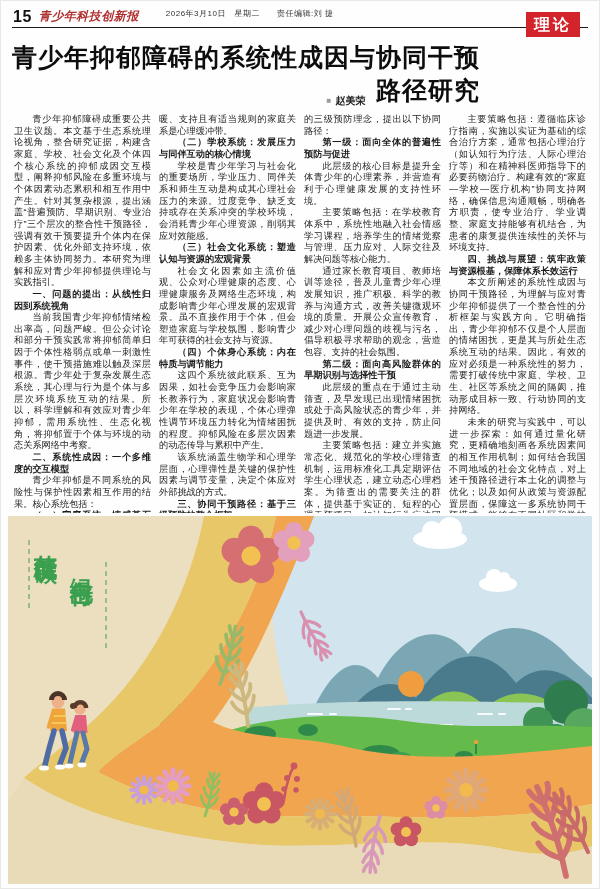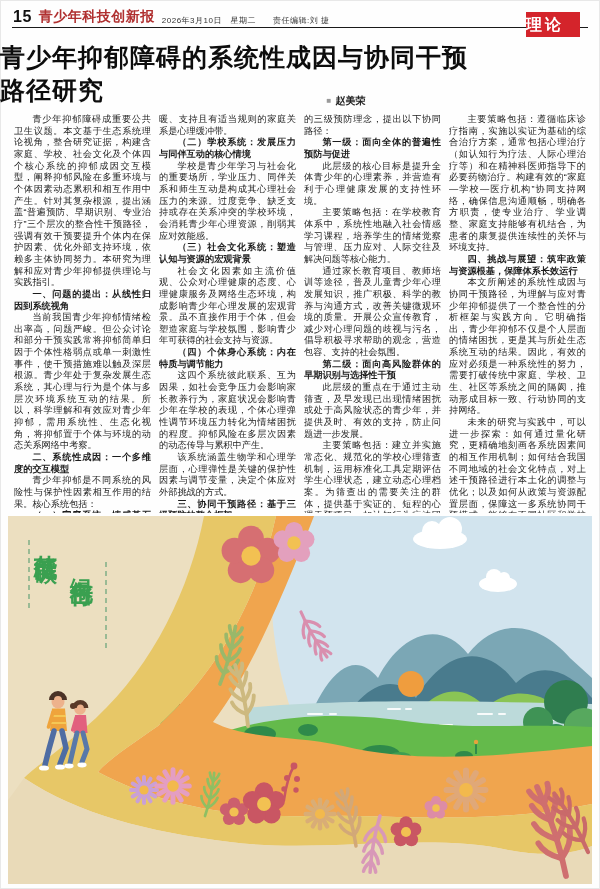--- a/index.html
+++ b/index.html
@@ -1,30 +1,30 @@
 <!DOCTYPE html>
 <html><head>
 <meta charset="utf-8">
 <style>
   html,body{margin:0;padding:0;background:#ffffff;}
   .page{position:relative;width:600px;height:889px;background:#fefefe;overflow:hidden;
         font-family:"Liberation Sans",sans-serif;box-shadow:inset 0 0 0 1px #e8e8e8;}
   
-  .hdr{position:absolute;top:8px;left:13px;display:flex;align-items:flex-end;gap:7px;}
+  .hdr{position:absolute;top:8px;left:13px;display:flex;align-items:flex-start;gap:7px;}
   .pageno{font-size:16px;font-weight:bold;color:#111;letter-spacing:.5px;}
-  .masthead{font-family:"Liberation Serif",serif;font-weight:bold;
-            color:#b03030;font-size:14px;letter-spacing:.5px;}
-  .dateline{font-size:8px;color:#333;letter-spacing:.5px;}
+  .masthead{font-family:"Liberation Serif",serif;font-style:italic;font-weight:bold;
+            color:#b03030;font-size:12px;letter-spacing:.5px;}
+  .dateline{font-size:8px;color:#333;letter-spacing:.5px;margin-left:20px;}
   .editor{font-size:8px;color:#333;margin-left:10px;letter-spacing:.5px;}
   .rule{position:absolute;top:27px;left:12px;right:12px;height:1px;background:#1a1a1a;}
   .badge{position:absolute;top:12px;right:20px;width:54px;height:25px;line-height:25px;
-         background:#d4242b;color:#fff;font-size:16px;font-weight:bold;
+         background:#d4242b;color:#fff;font-size:16px;font-weight:bold;text-align:center;
          letter-spacing:3px;}
   
-  .headline{position:absolute;top:41px;left:0;width:480px;text-align:left;
+  .headline{position:absolute;top:41px;left:0;width:480px;text-align:right;
             font-size:25px;font-weight:bold;color:#0d0d0d;letter-spacing:1px;}
   .byline{position:absolute;top:94px;left:0;width:600px;text-align:center;font-size:10px;
           font-weight:bold;color:#222;margin-left:46px;}
   .byline .sq{color:#9a9a9a;font-size:8px;vertical-align:1px;margin-right:4px;}
   
   .article{position:absolute;top:114px;left:14px;width:572px;height:399px;display:flex;
            gap:8px;overflow:hidden;justify-content:flex-end;}
   .col{flex:1 1 0;overflow:hidden;}
   .col p{margin:0;font-size:9.2px;line-height:11.65px;color:#1c1c1c;text-align:justify;
          text-indent:2em;}

